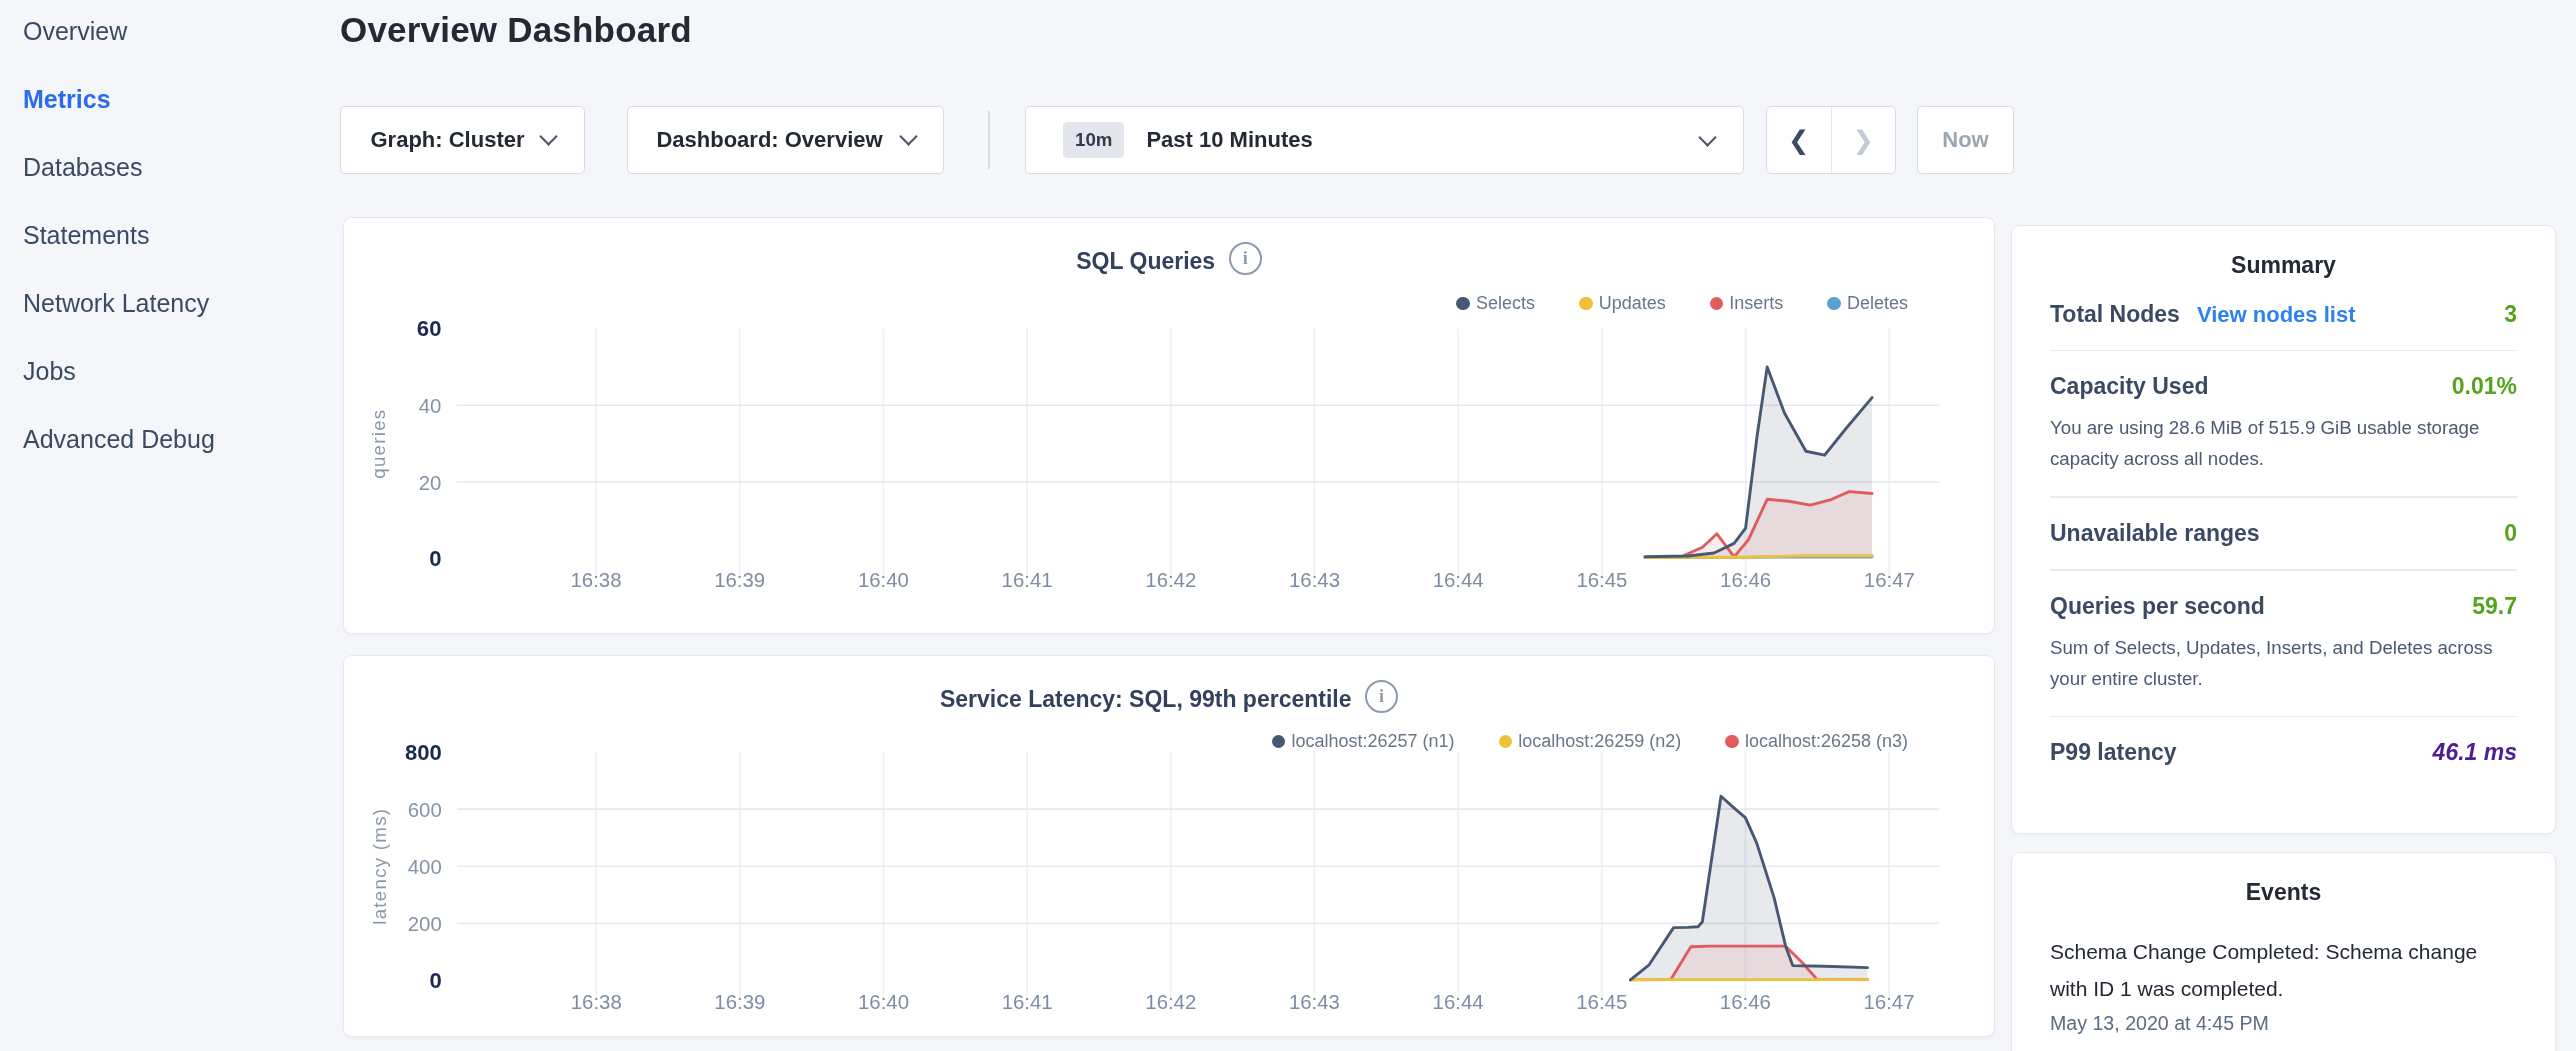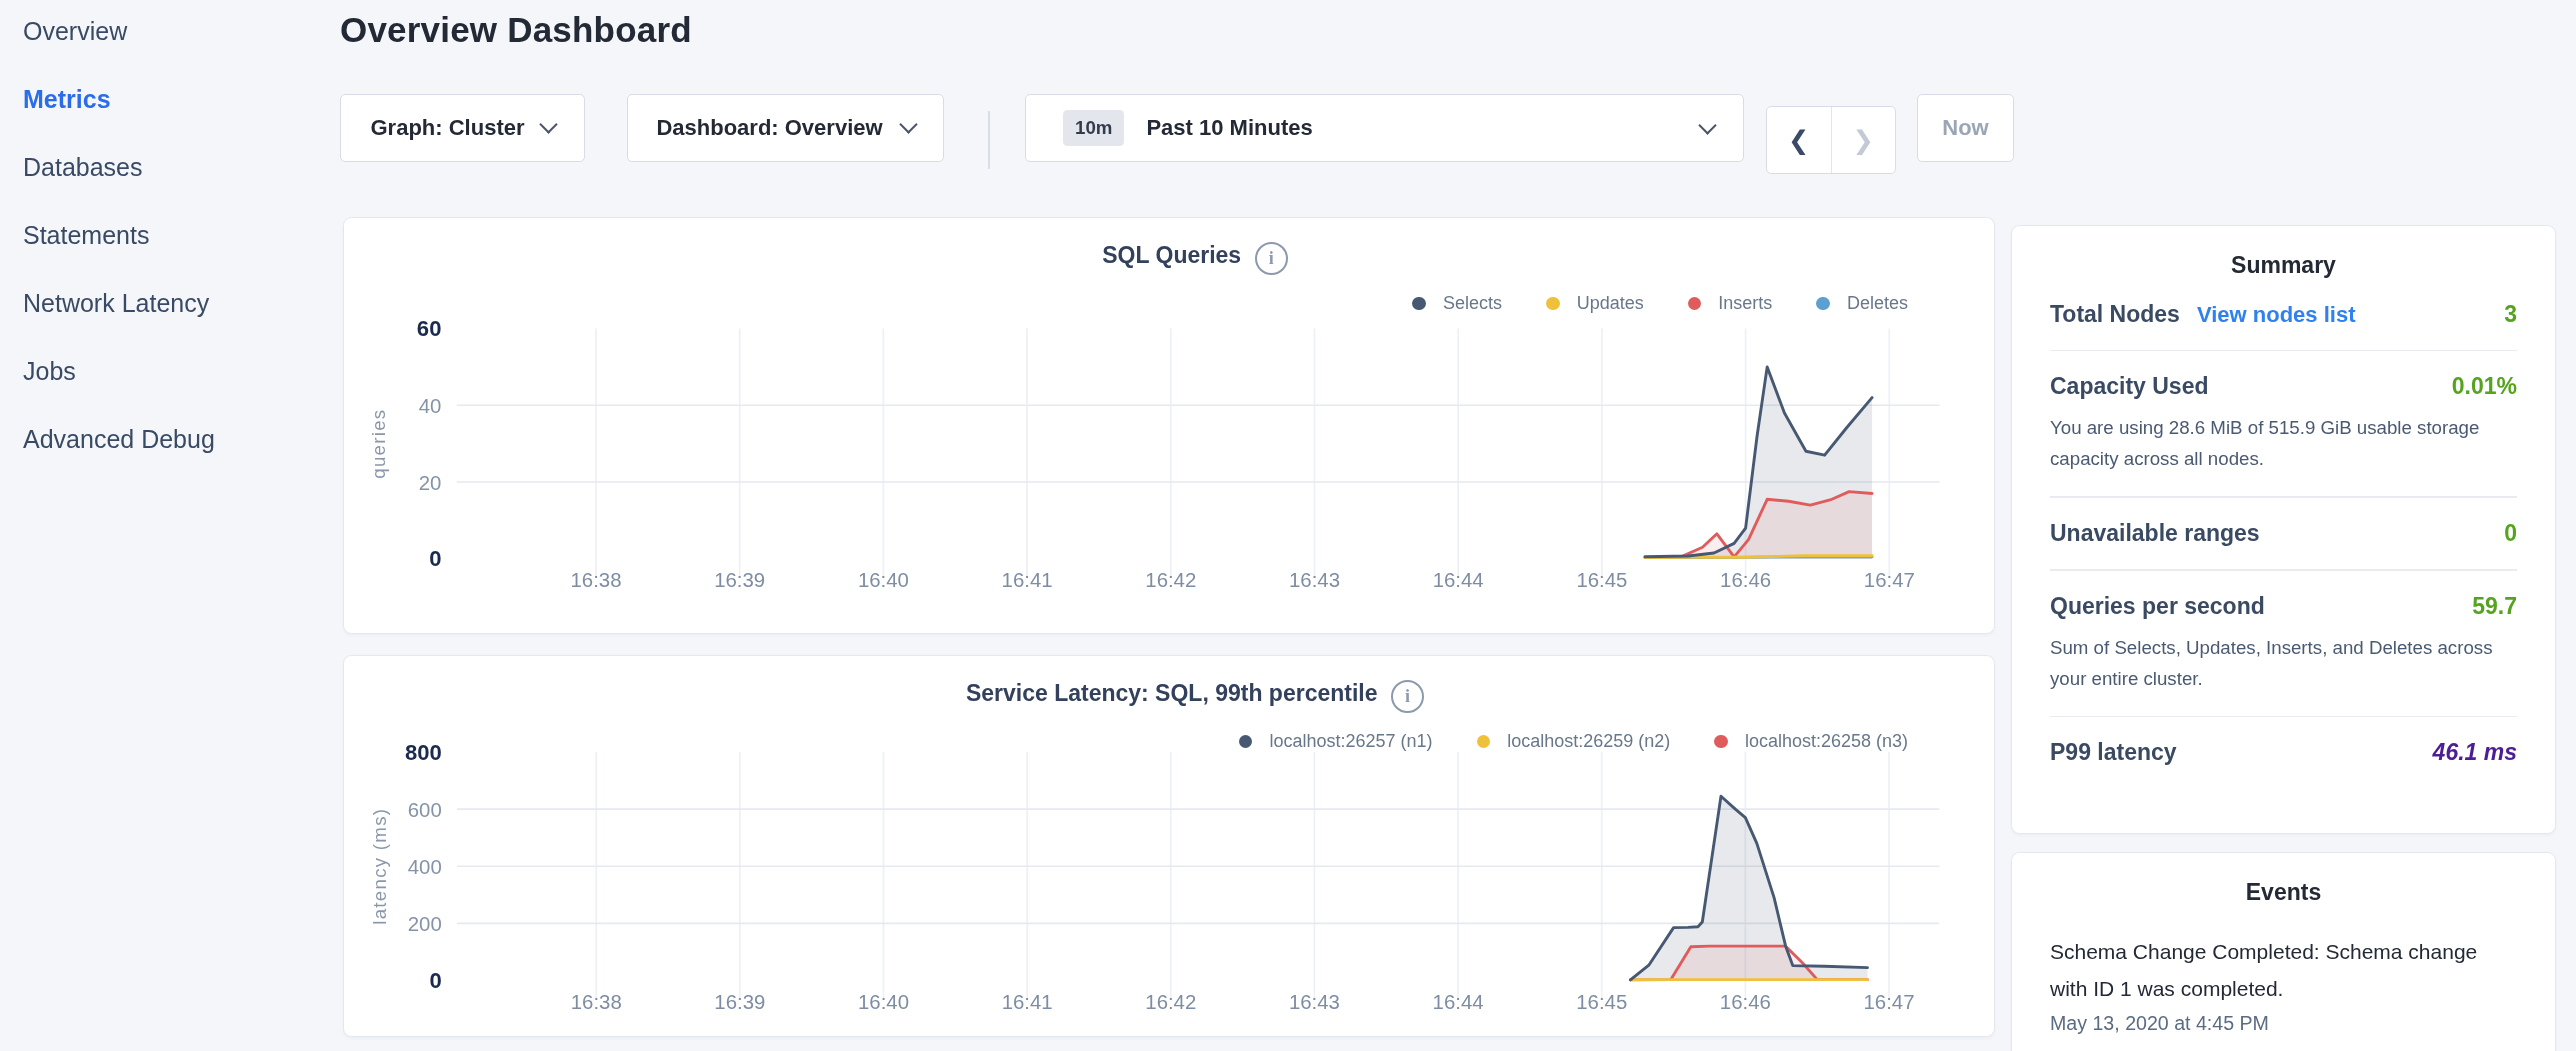--- a/index.html
+++ b/index.html
@@ -8,21 +8,21 @@
 
   
   #sidebar{position:absolute;left:0;top:0;width:323px;height:100%;padding:17px 0 4px 23px;box-sizing:border-box;}
   .nav-item{font-size:25px;font-weight:500;color:#394a64;line-height:29px;margin-bottom:39px;cursor:pointer;white-space:nowrap;}
   .nav-item.active{font-weight:700;}
 
   
   #page-title{position:absolute;left:340px;top:10.2px;font-size:35px;font-weight:600;color:#242a35;letter-spacing:0.2px;}
 
   
-  .btn{position:absolute;top:94px;height:68px;background:#fff;border:1.7px solid #d8dde5;border-radius:5.1px;box-sizing:border-box;display:flex;align-items:center;justify-content:center;cursor:pointer;}
+  .btn{position:absolute;top:106px;height:68px;background:#fff;border:1.7px solid #d8dde5;border-radius:5.1px;box-sizing:border-box;display:flex;align-items:center;justify-content:center;cursor:pointer;}
   #btn-graph{left:340px;width:245px;gap:17px;}
   #btn-dashboard{left:627px;width:317px;gap:19px;}
   .btn-label{font-size:22px;font-weight:600;color:#242a35;}
   .chev{width:11px;height:11px;border-right:2.6px solid #4a5468;border-bottom:2.6px solid #4a5468;transform:rotate(45deg);margin-top:-6.8px;}
   .vdivider{position:absolute;left:988px;top:111px;width:1.7px;height:58px;background:#d9dee6;}
   #time-box{left:1025px;width:719px;justify-content:flex-start;padding:0 37px;}
   .time-badge{background:#e3e6ec;border-radius:4.3px;padding:6.8px 12px;font-size:18.7px;font-weight:700;color:#333c4d;margin-right:22px;}
   .time-label{font-size:22px;font-weight:700;color:#242a35;}
   #time-box .chev{position:absolute;right:29px;top:31px;}
   #arrow-group{position:absolute;left:1766px;top:106px;width:130px;height:68px;background:#fff;border:1.7px solid #d8dde5;border-radius:5.1px;box-sizing:border-box;display:flex;}
@@ -32,25 +32,25 @@
   #btn-now{left:1917px;width:97px;}
   #btn-now .btn-label{color:#9ba6b4;font-weight:700;}
 
   
   .card{position:absolute;background:#fff;border:1.7px solid #e4e8ee;border-radius:8.5px;box-sizing:border-box;box-shadow:0 1.7px 2.6px rgba(60,70,90,.04);}
   #chart-card-0{left:343px;top:217px;width:1652px;height:417px;}
   #chart-card-1{left:343px;top:655px;width:1652px;height:382px;}
   #summary-card{left:2011px;top:225px;width:545px;height:609px;padding:0 38px;}
   #events-card{left:2011px;top:852px;width:545px;height:243px;padding:0 38px;}
 
-  .chart-title-row{position:absolute;left:0;top:24px;width:100%;display:flex;align-items:flex-start;justify-content:center;gap:13.6px;padding-left:26px;}
+  .chart-title-row{position:absolute;left:0;top:24px;width:100%;display:flex;align-items:flex-end;justify-content:center;gap:13.6px;}
   .chart-title{font-size:23px;font-weight:700;color:#33415c;}
   .info-icon{width:29px;height:29px;border:2.6px solid #8d99ad;border-radius:50%;color:#8d99ad;font-size:18px;font-weight:600;display:flex;align-items:center;justify-content:center;font-family:"Liberation Serif",serif;cursor:pointer;}
   .chart-legend{position:absolute;top:75px;display:flex;gap:44px;align-items:center;}
-  .legend-item{display:flex;align-items:center;gap:17px;}
+  .legend-item{display:flex;align-items:center;gap:6px;}
   .legend-dot{width:13.6px;height:13.6px;border-radius:50%;}
   .legend-label{font-size:18px;color:#68778a;}
   .plot-svg{position:absolute;left:0;top:0;}
 
   
   .panel-title{text-align:center;font-size:23px;font-weight:700;color:#242a35;margin-top:25.5px;}
   .summary-row{margin-top:22px;}
   .summary-row-head{display:flex;align-items:baseline;}
   .summary-label{font-size:23px;font-weight:700;color:#3a4a63;}
   .summary-link{font-size:22px;font-weight:600;margin-left:17px;cursor:pointer;}

